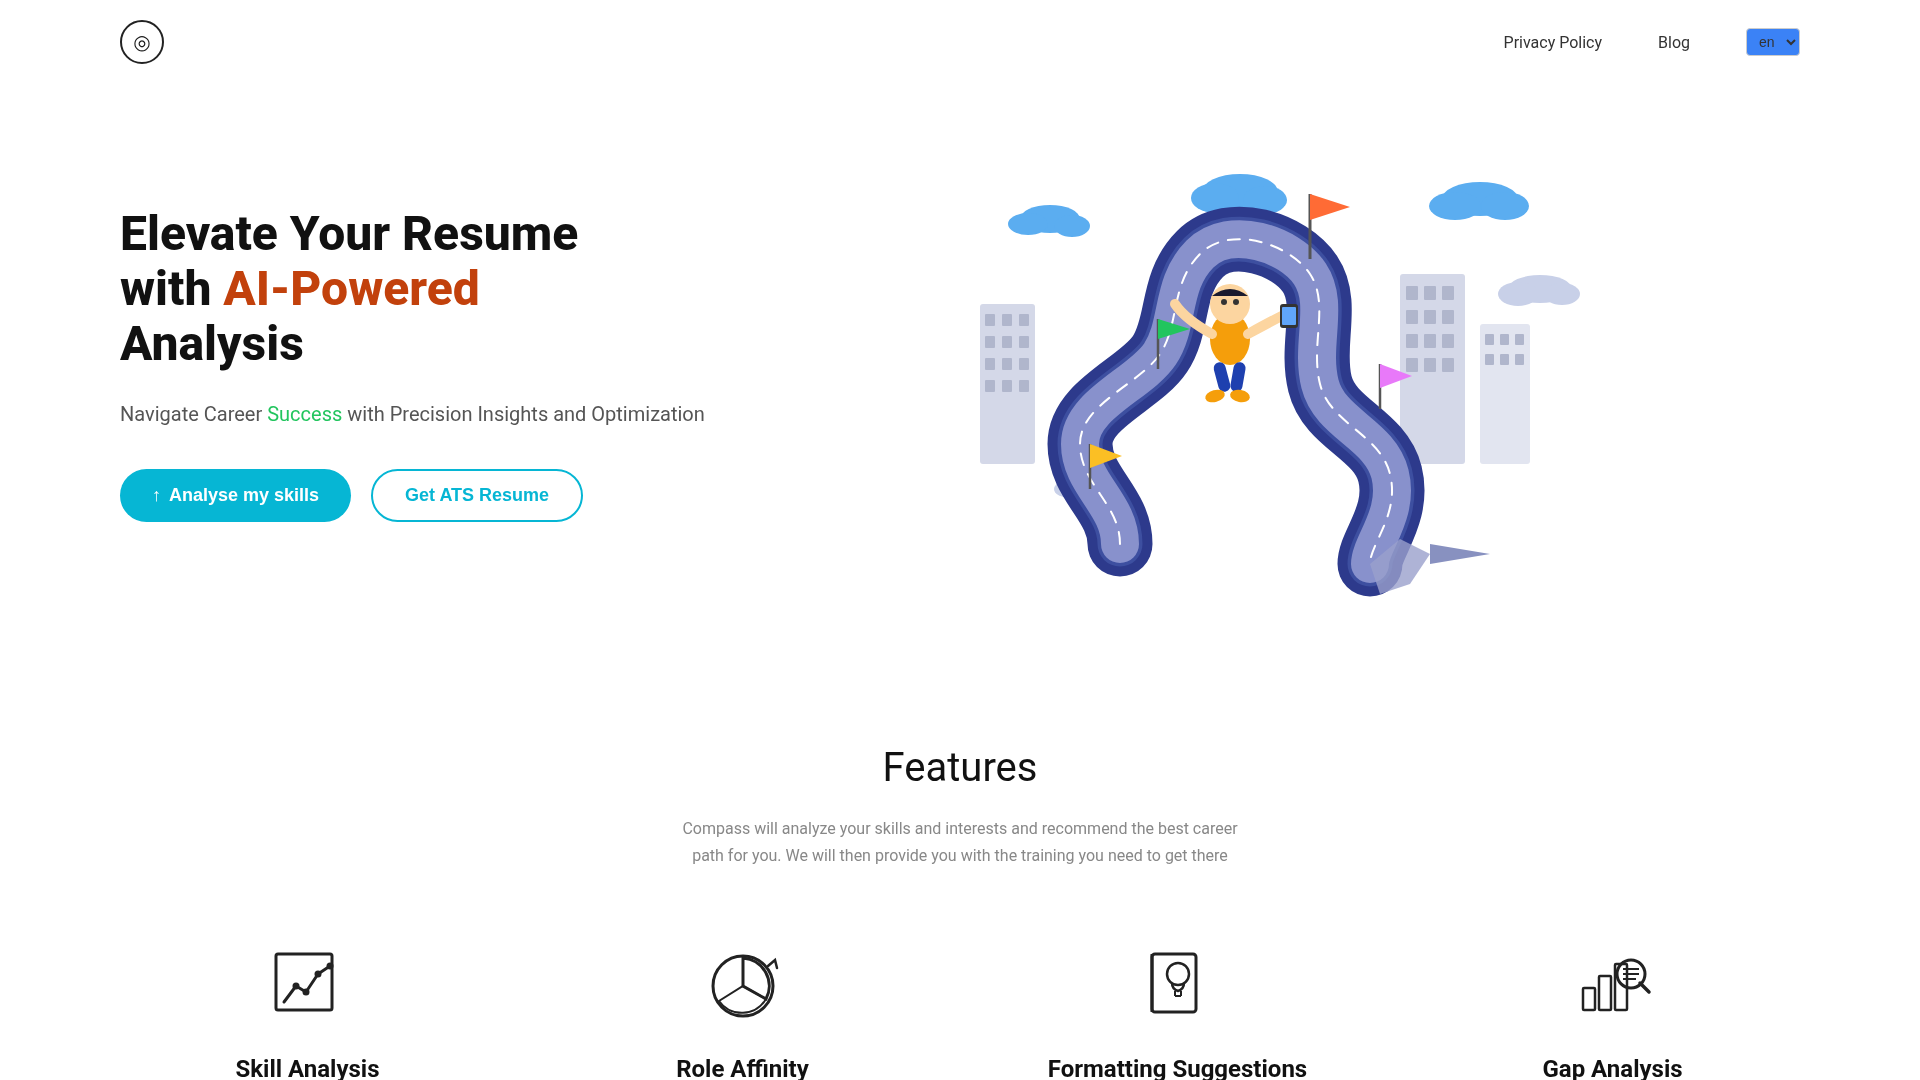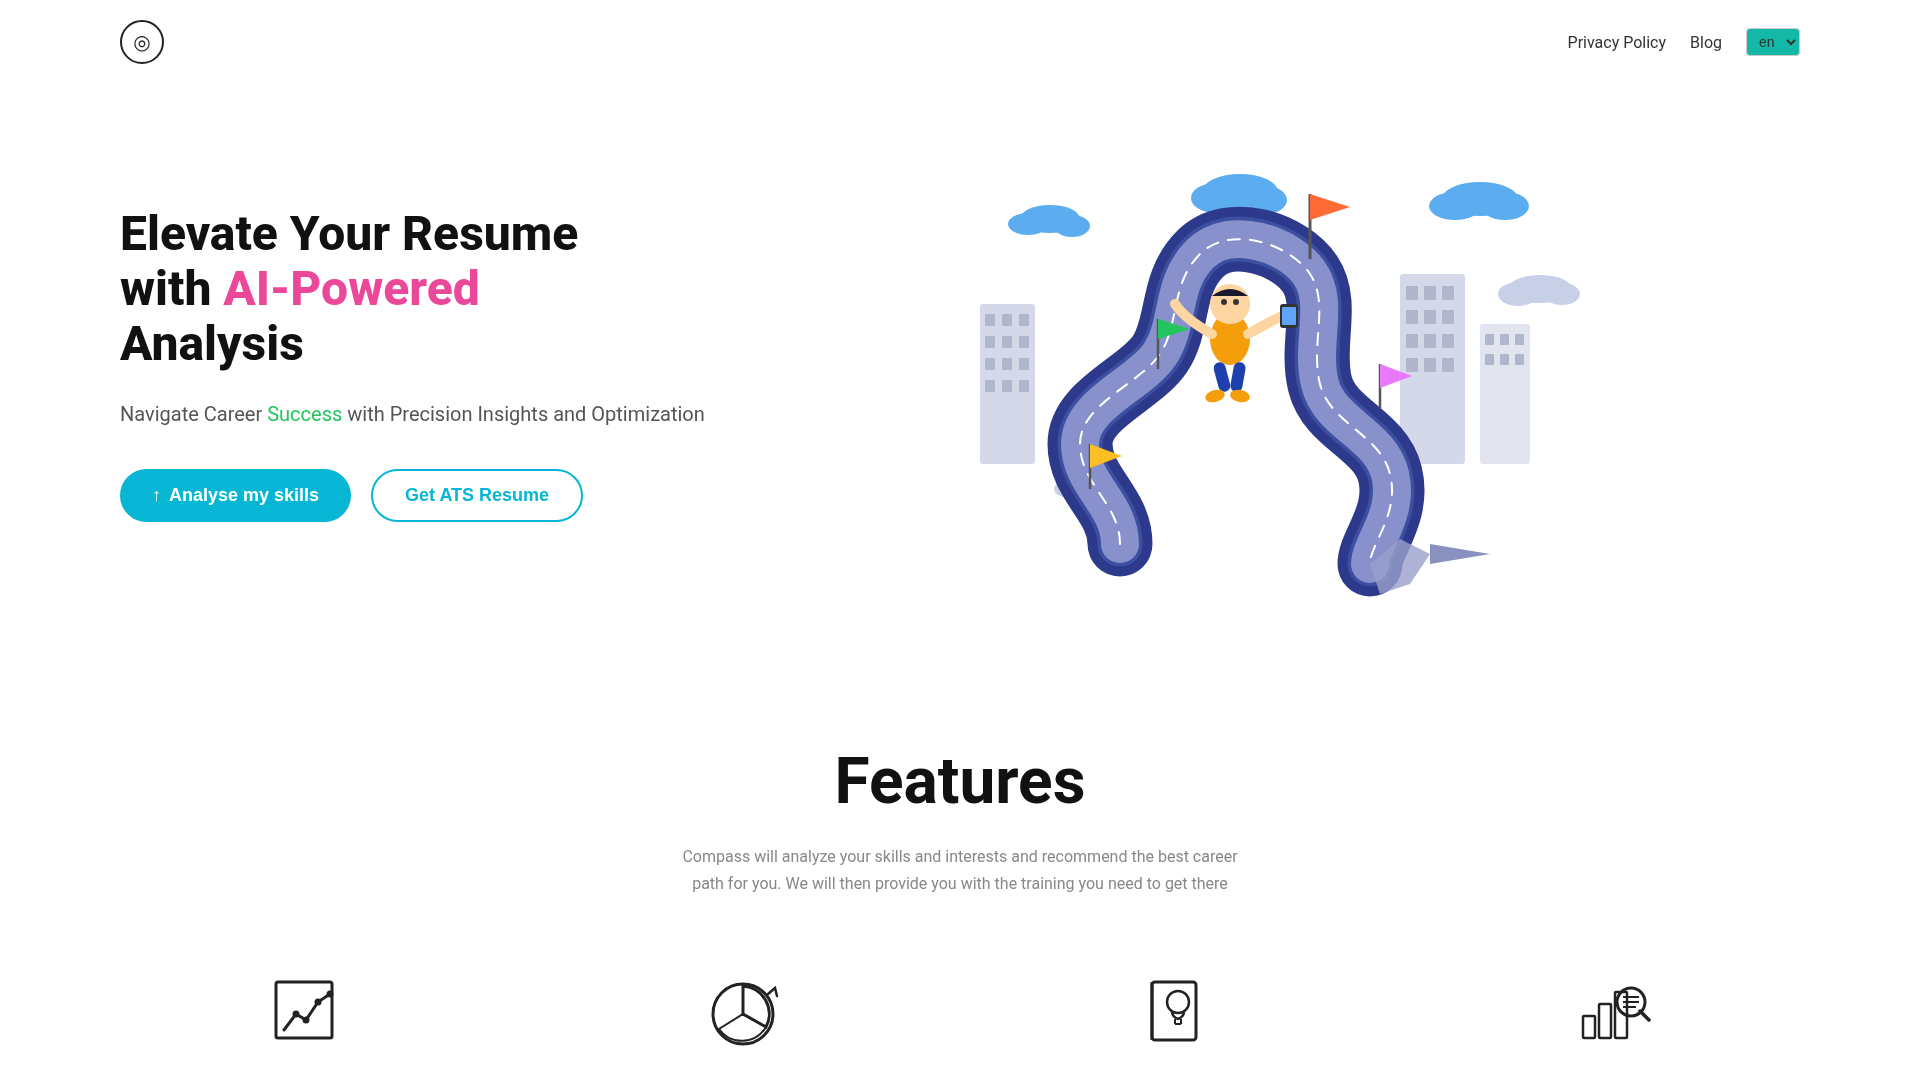--- a/index.html
+++ b/index.html
@@ -34,36 +34,36 @@
       border-radius: 50%;
       display: flex;
       align-items: center;
       justify-content: center;
       font-size: 20px;
     }
 
     .nav-links {
       display: flex;
       align-items: center;
-      gap: 24px;
+      gap: 56px;
     }
 
     .nav-links a {
       text-decoration: none;
       color: #333;
       font-size: 16px;
     }
 
     .lang-select {
       border: 1px solid #ccc;
       border-radius: 4px;
       padding: 4px 8px;
       font-size: 14px;
       color: #333;
-      background: #14b8a6;
+      background: #3b82f6;
       cursor: pointer;
     }
 
     
     .hero {
       display: flex;
       align-items: center;
       padding: 40px 120px 60px;
       min-height: 500px;
       position: relative;
@@ -76,21 +76,21 @@
 
     .hero-title {
       font-size: 48px;
       font-weight: 800;
       line-height: 1.15;
       color: #111;
       margin-bottom: 28px;
     }
 
     .hero-title .accent {
-      color: #ec4899;
+      color: #c2410c;
     }
 
     .hero-subtitle {
       font-size: 20px;
       color: #555;
       margin-bottom: 40px;
       line-height: 1.5;
     }
 
     .hero-subtitle .success {
@@ -143,22 +143,22 @@
       height: 480px;
     }
 
     
     .features {
       padding: 80px 120px 100px;
       text-align: center;
     }
 
     .features-title {
-      font-size: 64px;
-      font-weight: 700;
+      font-size: 40px;
+      font-weight: 400;
       margin-bottom: 24px;
       color: #111;
     }
 
     .features-subtitle {
       font-size: 16px;
       color: #888;
       max-width: 580px;
       margin: 4px auto 72px;
       line-height: 1.7;

